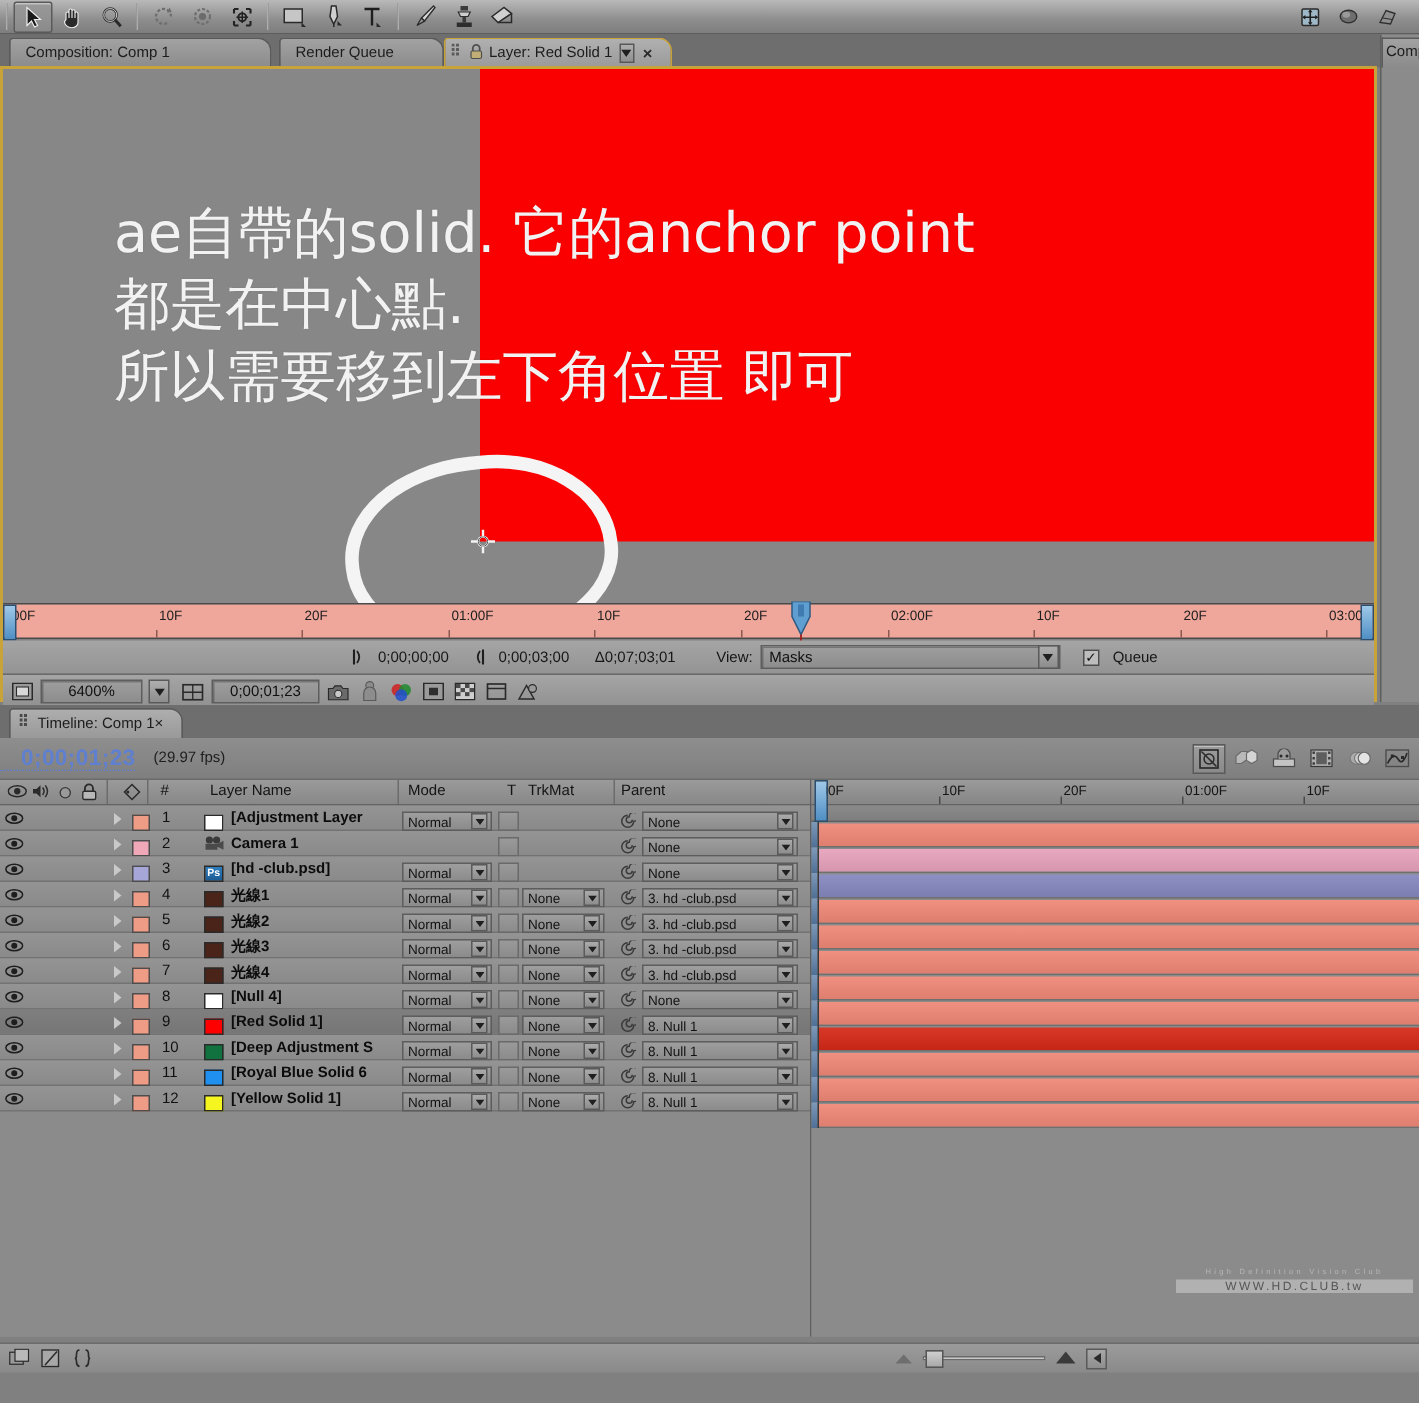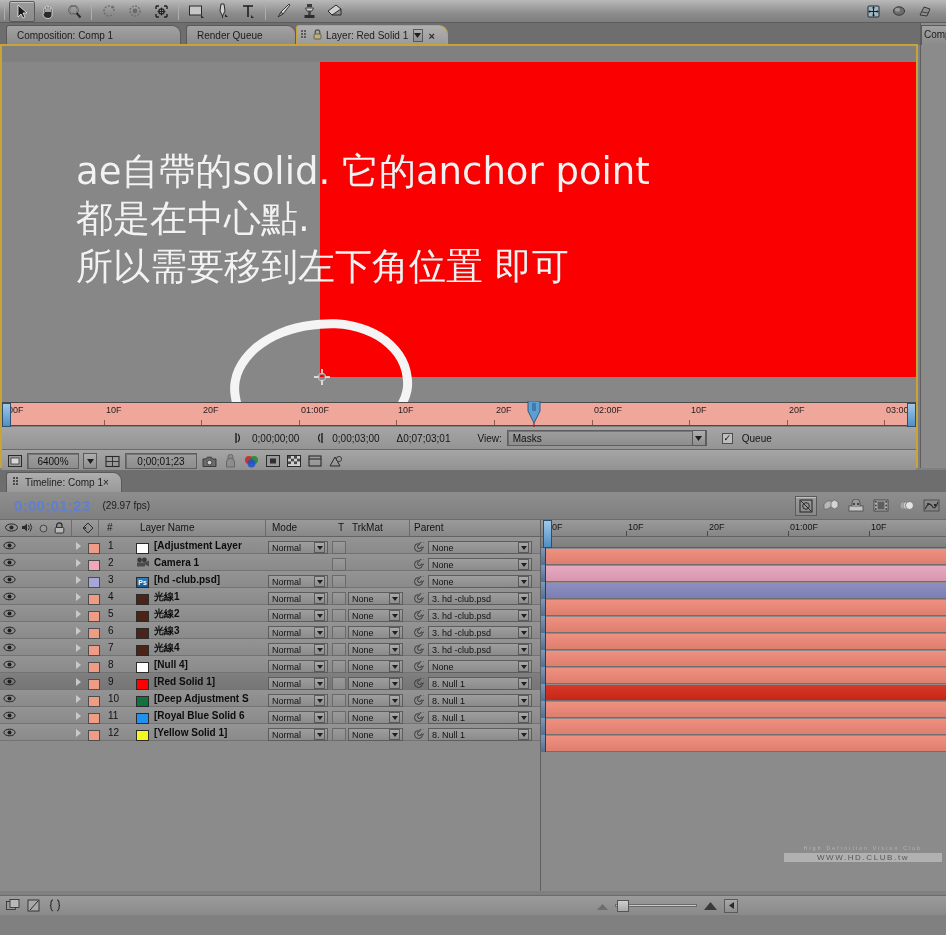--- a/index.html
+++ b/index.html
@@ -52,21 +52,21 @@
   .tab .tcaret { margin-left: 5px; width: 13px; height: 13px;
     background: linear-gradient(#aeaeae,#8f8f8f); border: 1px solid #585858;
     display: flex; align-items: center; justify-content: center; }
 
   
   .viewer {
     position: absolute; left: 0; top: 44px; width: 918px; height: 424px;
     border: 2px solid #c8a33a; background: #808080;
   }
   .canvas {
-    position: absolute; left: 0; top: 16px; width: 914px; height: 356px;
+    position: absolute; left: 0; top: 0; width: 914px; height: 356px;
     background: #878787; overflow: hidden;
   }
   .redsolid {
     position: absolute; left: 318px; top: 0; width: 596px; height: 315px;
     background: #fa0000;
   }
   .note {
     position: absolute; left: 74px; top: 86px; width: 800px;
     font-size: 37px; line-height: 1.28;
     color: #f2f2f2; font-family: "DejaVu Sans", sans-serif;
@@ -457,21 +457,21 @@
       </div>
     </div>
 
     <div class="vbar3">
       <span class="iconbtn">
         <svg width="14" height="12" viewBox="0 0 14 12">
             <rect x="0.5" y="0.5" width="13" height="11" fill="#9a9a9a" stroke="#2a2a2a"></rect>
             <rect x="3" y="3" width="8" height="6" fill="#d8d8d8" stroke="#2a2a2a" stroke-width=".7"></rect>
           </svg>
       </span>
-      <span class="field" style="width:52px;justify-content:center;">
+      <span class="field" style="width:68px;justify-content:center;">
         <span>6400%</span>
       </span>
       <span class="caret-btn">
         <svg width="7" height="5" viewBox="0 0 7 5">
             <path d="M0 0 H7 L3.5 5 Z" fill="#1f1f1f"></path>
           </svg>
       </span>
       <span class="iconbtn" style="margin-left:3px;">
         <svg width="15" height="13" viewBox="0 0 15 13">
             <rect x="1" y="1.5" width="13" height="10" fill="none" stroke="#2a2a2a" stroke-width="1.1"></rect>

